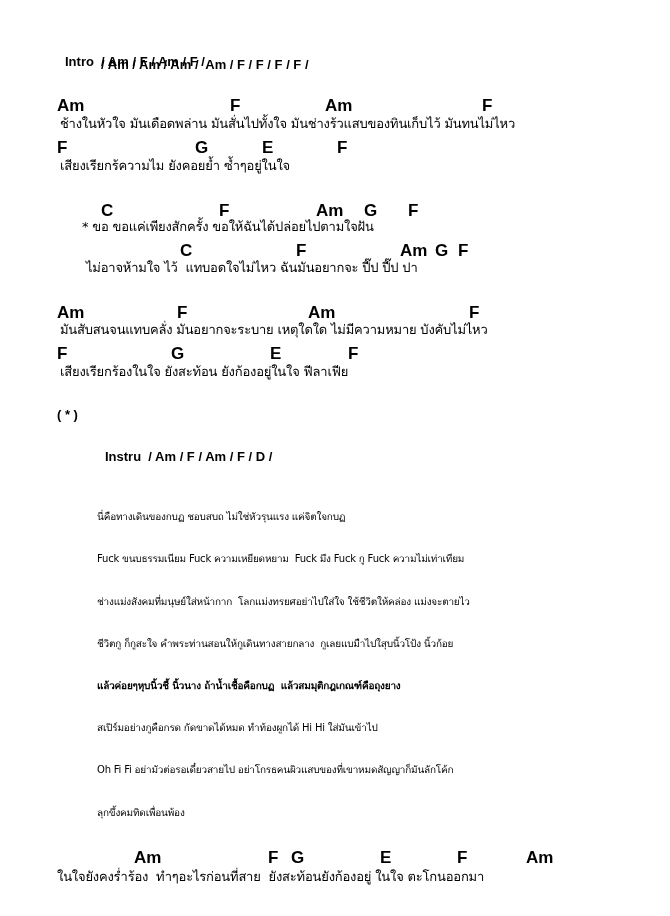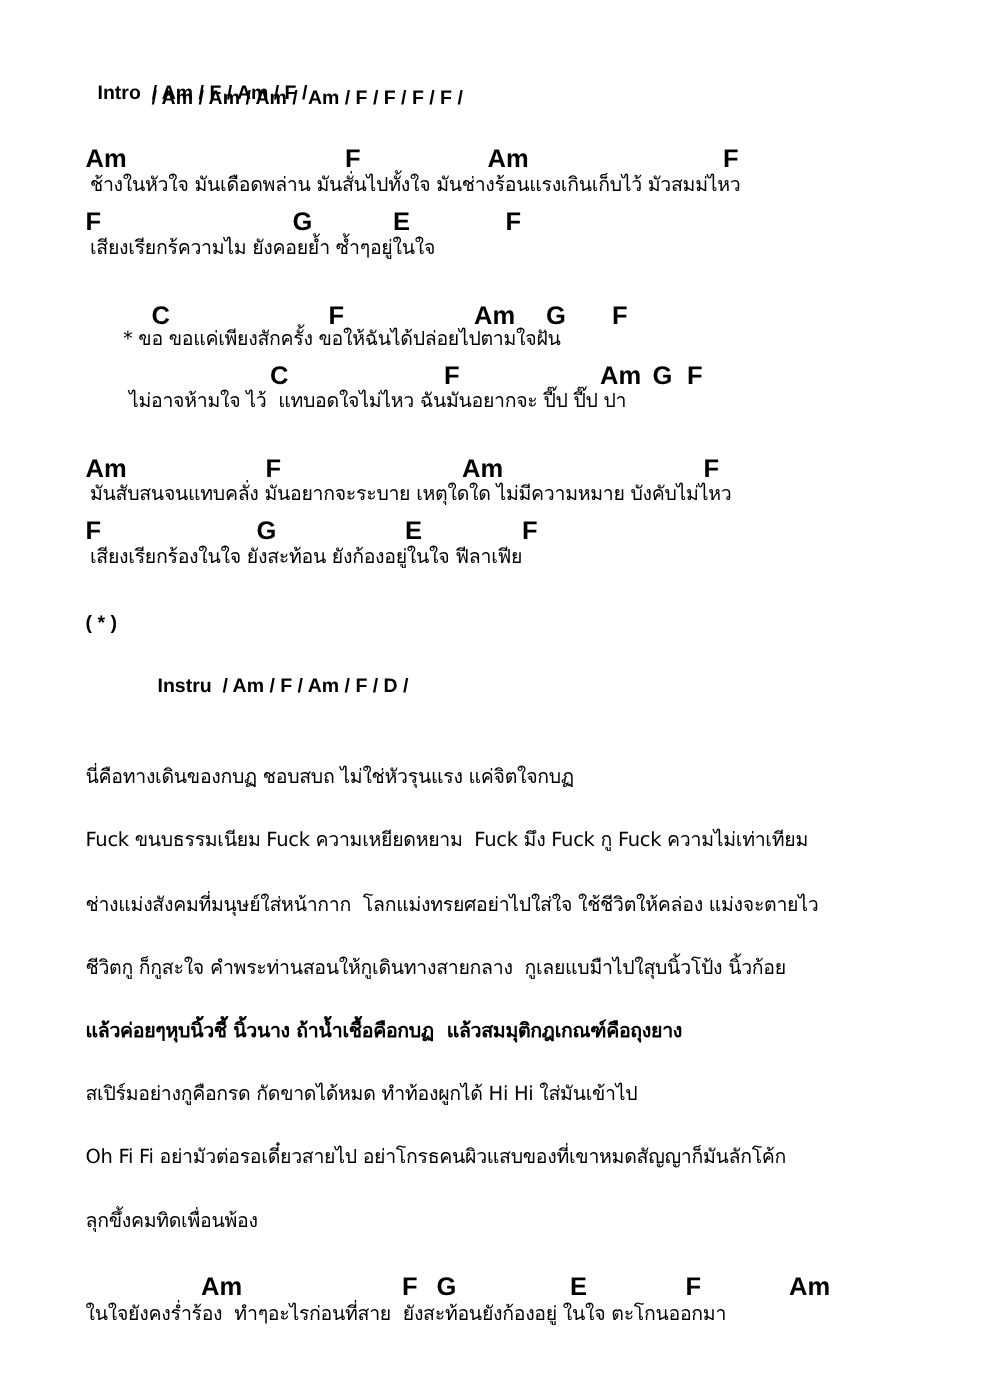--- a/index.html
+++ b/index.html
@@ -25,22 +25,23 @@
     font-weight: bold;
     font-size: 13px;
   }
   .lyric {
     font-family: "DejaVu Sans", sans-serif;
     font-size: 13px;
     letter-spacing: -0.2px;
   }
   .rap {
     font-family: "DejaVu Sans", sans-serif;
-    font-size: 13px;
+    font-size: 10px;
     letter-spacing: -0.2px;
+    margin-left: 40px;
   }
   .cw {
     position: absolute;
     font-family: "Liberation Sans", sans-serif;
     font-weight: bold;
     font-size: 17px;
     white-space: pre;
     line-height: 1;
   }
 </style>
@@ -49,21 +50,21 @@
 
 <div class="ln chord" style="left:65px;top:37px;margin-top:18px;">Intro  / Am / F / Am / F /</div>
 <div class="ln chord" style="left:101px;top:58px;">/ Am / Am / Am /  Am / F / F / F / F /</div>
 
 <div class="ln" style="left:0;top:97px;width:670px;height:16px;">
   <span class="cw" style="left:57px;top:0;">Am</span>
   <span class="cw" style="left:230px;top:0;">F</span>
   <span class="cw" style="left:325px;top:0;">Am</span>
   <span class="cw" style="left:482px;top:0;">F</span>
 </div>
-<div class="ln lyric" style="left:60px;top:117px;">ช้างในหัวใจ มันเดือดพล่าน มันสั่นไปทั้งใจ มันช่างร้อนแรงเกินเก็บไว้ มัวสมม่ไหว</div>
+<div class="ln lyric" style="left:60px;top:117px;">ช้างในหัวใจ มันเดือดพล่าน มันสั่นไปทั้งใจ มันช่างร้วแสบของทินเก็บไว้ มันทนไม่ไหว</div>
 
 <div class="ln" style="left:0;top:139px;width:670px;height:16px;">
   <span class="cw" style="left:57px;top:0;">F</span>
   <span class="cw" style="left:195px;top:0;">G</span>
   <span class="cw" style="left:262px;top:0;">E</span>
   <span class="cw" style="left:337px;top:0;">F</span>
 </div>
 <div class="ln lyric" style="left:60px;top:159px;">เสียงเรียกร้ความไม ยังคอยย้ำ ซ้ำๆอยู่ในใจ</div>
 
 <div class="ln" style="left:0;top:202px;width:670px;height:16px;">

